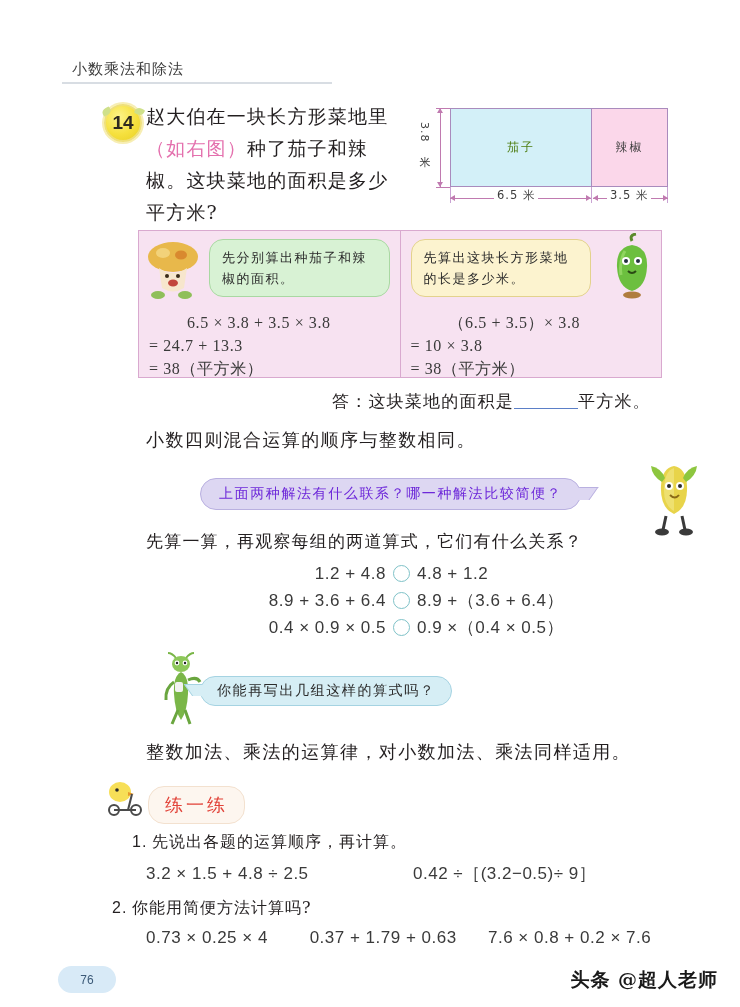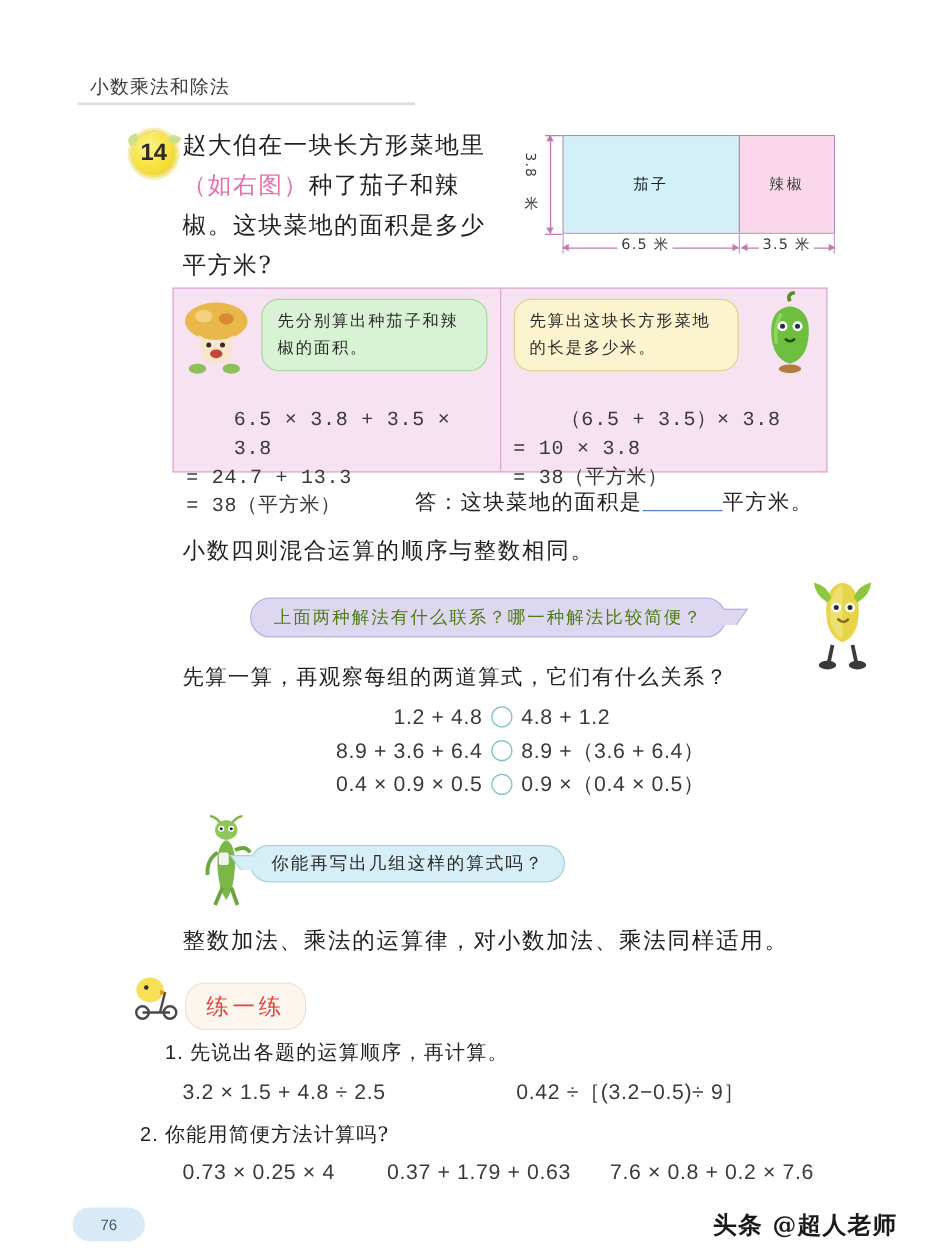--- a/index.html
+++ b/index.html
@@ -98,21 +98,21 @@
   }
   .cell-eggplant {
     flex: 6.5;
     background: #d3f0f8;
     border-right: 1px solid #a98bbd;
     display: flex;
     align-items: center;
     justify-content: center;
     font-size: 12px;
     letter-spacing: 2px;
-    color: #0f172a;
+    color: #4d7c0f;
     font-family: "DejaVu Serif", serif;
   }
   .cell-pepper {
     flex: 3.5;
     background: #fbd7ea;
     display: flex;
     align-items: center;
     justify-content: center;
     font-size: 12px;
     letter-spacing: 2px;
@@ -220,24 +220,24 @@
     font-size: 13px;
     line-height: 21px;
     letter-spacing: 1.5px;
     font-family: "DejaVu Serif", serif;
     color: #2b2b2b;
   }
   .bubble-green { background: #d8f2d4; border: 1px solid #a9d8a2; margin-left: 60px; }
   .bubble-cream { background: #fcf3cf; border: 1px solid #e3d28d; margin-right: 60px; }
 
   .calc {
-    margin-top: 28px;
+    margin-top: 14px;
     font-size: 16px;
     line-height: 23px;
-    font-family: Liberation Mono, monospace;
+    font-family: Liberation Serif, serif;
     color: #3a3a3a;
     letter-spacing: 0.6px;
   }
   .calc .ind { padding-left: 38px; }
 
   
   .char-mushroom {
     position: absolute;
     left: 6px; top: 4px;
     width: 56px; height: 66px;
@@ -279,21 +279,21 @@
     position: absolute;
     left: 200px;
     top: 478px;
     padding: 6px 18px;
     background: #ddd7f2;
     border: 1px solid #b9b0e0;
     border-radius: 18px;
     font-size: 14px;
     letter-spacing: 1.6px;
     font-family: "DejaVu Serif", serif;
-    color: #4d7c0f;
+    color: #6d28d9;
   }
   .bubble-lav::after {
     content: "";
     position: absolute;
     right: -14px; top: 8px;
     width: 18px; height: 12px;
     background: #ddd7f2;
     border-top: 1px solid #b9b0e0;
     border-right: 1px solid #b9b0e0;
     transform: skewX(-35deg);

